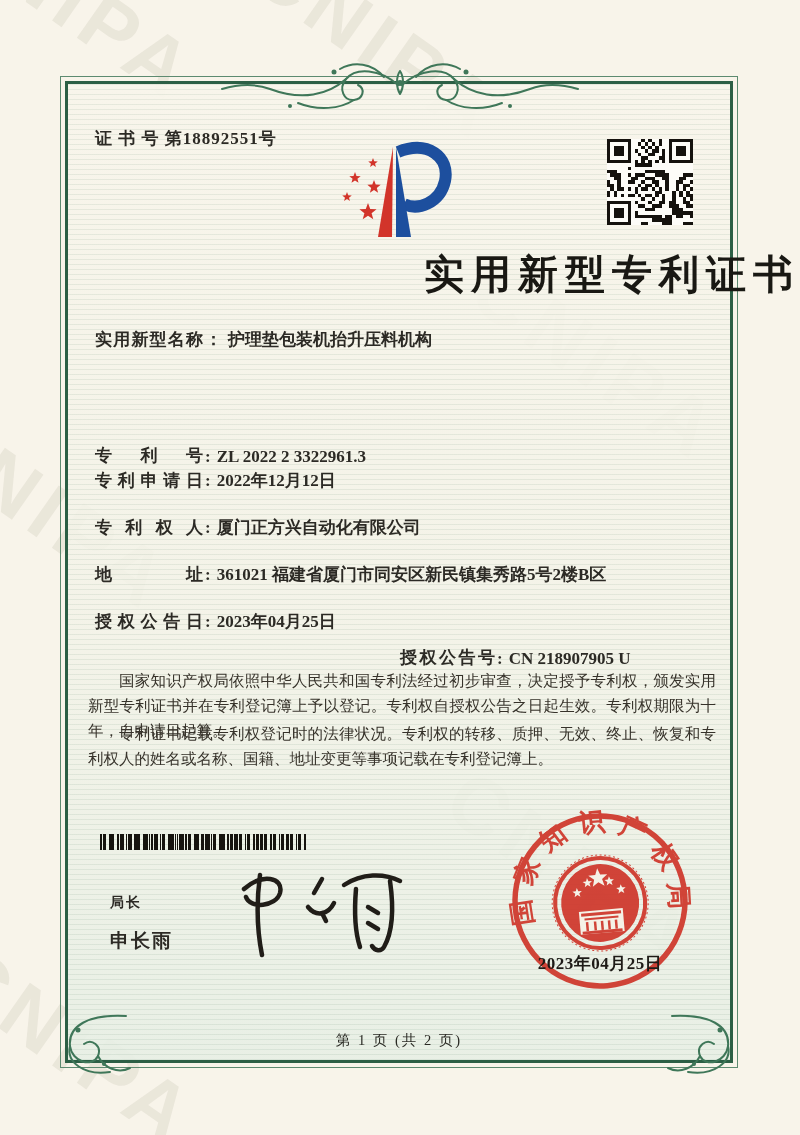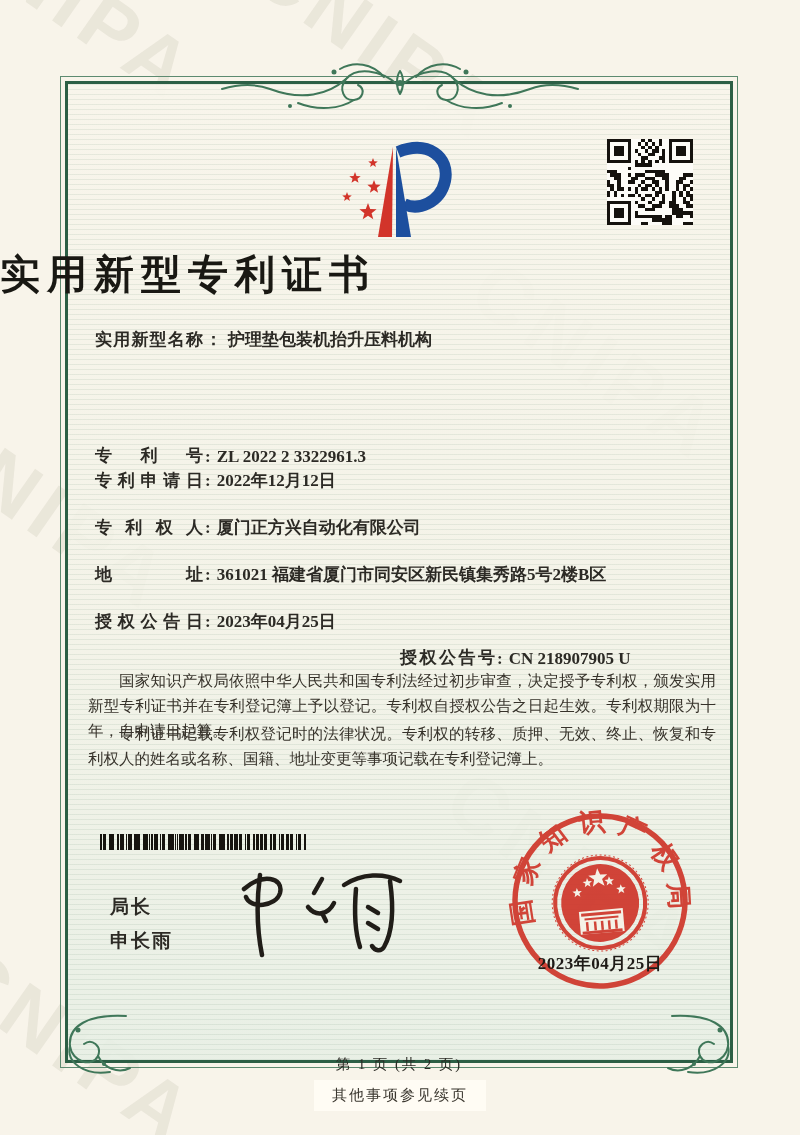--- a/index.html
+++ b/index.html
@@ -27,46 +27,46 @@
     background:
       repeating-linear-gradient(0deg, rgba(70,120,90,0.10) 0px, rgba(70,120,90,0.10) 1px, rgba(0,0,0,0) 1px, rgba(0,0,0,0) 5px),
       linear-gradient(180deg, rgba(248,245,235,0.95) 0%, rgba(243,243,232,0.85) 55%, rgba(231,239,229,0.9) 100%);
   }
   .orn{position:absolute; z-index:3; pointer-events:none;}
   .orn path,.orn circle{stroke:#3f7759; fill:none; stroke-width:2; stroke-linecap:round;}
   .orn circle{fill:#3f7759; stroke:none;}
   
   .abs{position:absolute; z-index:4;}
   .cert-no{left:95px; top:127px; font-size:17px; font-weight:700; letter-spacing:1px;}
-  .doc-title{left:0; top:247px; width:800px; text-align:left;
+  .doc-title{left:0; top:247px; width:800px; text-align:right;
     font-size:40px; font-weight:700; letter-spacing:7px; color:#191813;}
   .row{left:95px; width:640px; font-size:17px; font-weight:700; white-space:nowrap;}
   .flabel{display:inline-block; width:108px; text-align:justify; text-align-last:justify; vertical-align:bottom;font-family:Liberation Serif, serif;}
   .flabel2{display:inline-block; width:95px; text-align:justify; text-align-last:justify; vertical-align:bottom;margin-top:36px;}
   .sep{display:inline-block; margin:0 6px 0 2px;}
   .pair2{position:absolute; left:305px; top:0;}
   .para{left:88px; width:628px; font-size:15.5px; line-height:25px;
     text-indent:2em; color:#36322a; font-weight:500; text-align:justify;}
   
   .barcode{
     left:100px; top:834px; width:206px; height:16px;
     background-image:
       repeating-linear-gradient(90deg,#17140f 0 2px,rgba(0,0,0,0) 2px 3px,#17140f 3px 6px,rgba(0,0,0,0) 6px 9px,#17140f 9px 10px,rgba(0,0,0,0) 10px 11px,#17140f 11px 14px,rgba(0,0,0,0) 14px 17px),
       repeating-linear-gradient(90deg,rgba(0,0,0,0) 0 4px,#17140f 4px 6px,rgba(0,0,0,0) 6px 10px,#17140f 10px 11px,rgba(0,0,0,0) 11px 13px);
   }
-  .official-title{left:110px; top:894px; font-size:19px; font-weight:700; letter-spacing:2px;}
+  .official-title{left:110px; top:894px; font-size:14px; font-weight:700; letter-spacing:2px;}
   .official-name{left:110px; top:928px; font-size:19px; font-weight:700; letter-spacing:2px;}
   .sig{left:222px; top:855px;}
   .sig path{stroke:#201d18; stroke-width:4.5; fill:none; stroke-linecap:round; stroke-linejoin:round;}
   
   .seal{left:505px; top:806px; width:190px; height:200px;}
   .seal svg{transform:rotate(-5deg); opacity:0.93;}
   .seal-date{position:absolute; left:0; top:146px; width:190px; text-align:center;
     font-size:17px; font-weight:700; color:#1e1b17; letter-spacing:0.5px; z-index:5;}
-  .page-info{left:60px; top:1031px; width:678px; text-align:center; font-size:14.5px; letter-spacing:2px; color:#2a2a24;margin-top:24px;}
+  .page-info{left:60px; top:1031px; width:678px; text-align:center; font-size:14.5px; letter-spacing:2px; color:#2a2a24;}
   .note-box{left:50%; transform:translateX(-50%); top:1080px;
     background:#fffcf4; padding:6px 18px; font-size:15px; letter-spacing:2px; color:#3a362e; z-index:4;}
   .qr{left:607px; top:139px;}
   .logo{left:330px; top:140px;}
 </style>
 </head>
 <body>
 
 <div class="page">
 
@@ -101,20 +101,21 @@
       <path d="M22,38 C18,54 36,68 62,64"></path>
       <path d="M50,48 C56,60 70,66 82,60"></path>
       <circle cx="30" cy="22" r="2.5"></circle>
         <circle cx="56" cy="56" r="2"></circle>
     </g>
   </svg>
   <svg class="orn" style="left:666px; top:1008px;" width="84" height="72" viewBox="0 0 84 72">
     <use href="#orn-corner" transform="translate(84,0) scale(-1,1)"></use>
   </svg>
 
+  <div class="abs cert-no">证 书 号 第18892551号</div>
 
   <svg class="abs logo" width="140" height="100" viewBox="0 0 140 100">
     <g id="logo-stars">
         <path d="M43.00,18.00L44.23,21.30L47.76,21.45L45.00,23.65L45.94,27.05L43.00,25.10L40.06,27.05L41.00,23.65L38.24,21.45L41.77,21.30Z" fill="#d2342a"></path>
         <path d="M25.00,32.00L26.48,35.96L30.71,36.15L27.40,38.78L28.53,42.85L25.00,40.52L21.47,42.85L22.60,38.78L19.29,36.15L23.52,35.96Z" fill="#d2342a"></path>
         <path d="M44.00,40.00L45.73,44.62L50.66,44.84L46.80,47.91L48.11,52.66L44.00,49.94L39.89,52.66L41.20,47.91L37.34,44.84L42.27,44.62Z" fill="#d2342a"></path>
         <path d="M17.00,52.00L18.23,55.30L21.76,55.45L19.00,57.65L19.94,61.05L17.00,59.10L14.06,61.05L15.00,57.65L12.24,55.45L15.77,55.30Z" fill="#d2342a"></path>
         <path d="M38.00,63.00L40.22,68.94L46.56,69.22L41.59,73.17L43.29,79.28L38.00,75.78L32.71,79.28L34.41,73.17L29.44,69.22L35.78,68.94Z" fill="#d2342a"></path>
       </g>
     <path d="M68,12 C98,0 120,17 115,41 C110,63 88,71 74,64" stroke="#1d4f9e" stroke-width="12" fill="none"></path>
@@ -399,15 +400,14 @@
           <rect x="101" y="115" width="2.5" height="9" fill="#cf372b"></rect>
           <rect x="108" y="115" width="2.5" height="9" fill="#cf372b"></rect>
           <rect x="75" y="124" width="40" height="3" fill="#cf372b"></rect>
         </g>
       </g>
     </svg>
     <div class="seal-date">2023年04月25日</div>
   </div>
 
   <div class="abs page-info">第 1 页 (共 2 页)</div>
-  <div class="abs note-box">其他事项参见续页</div>
 
 </div>
 
 </body></html>

